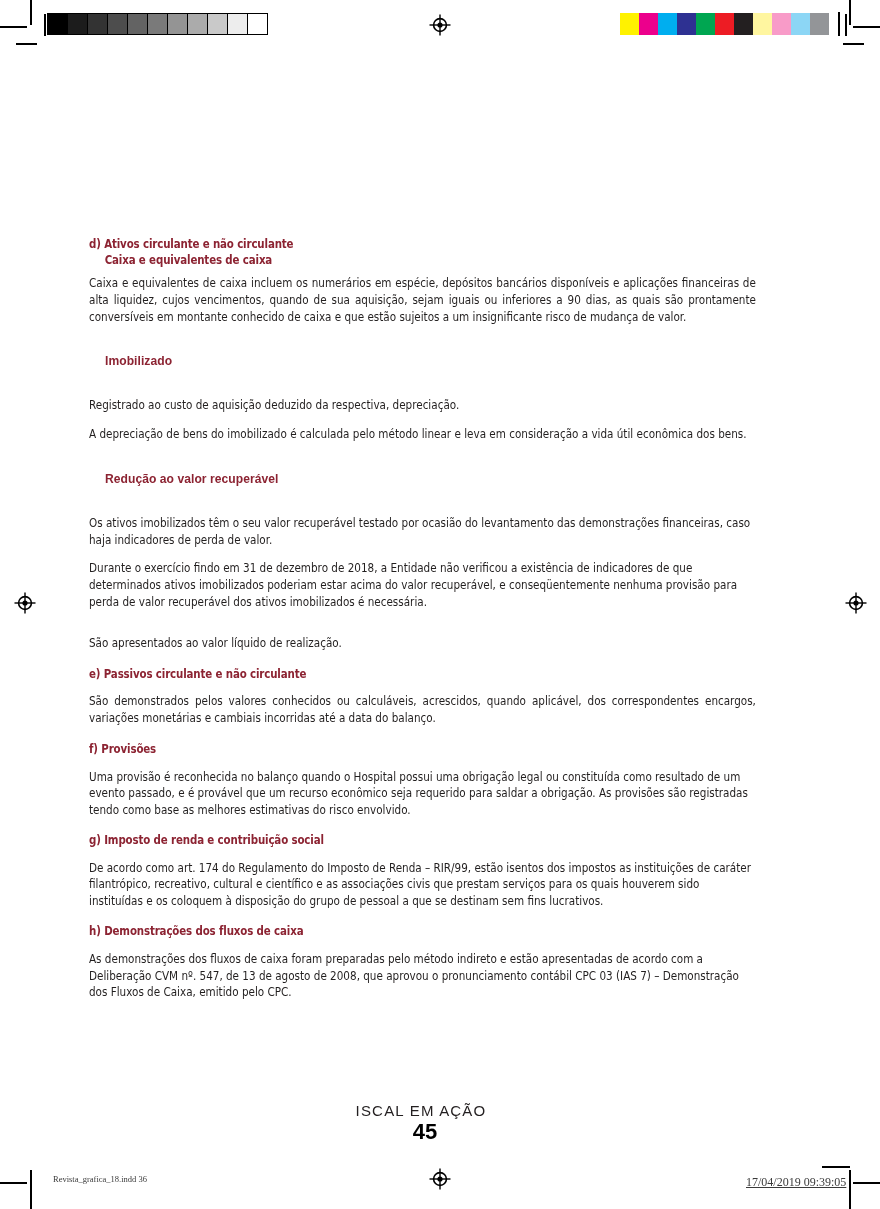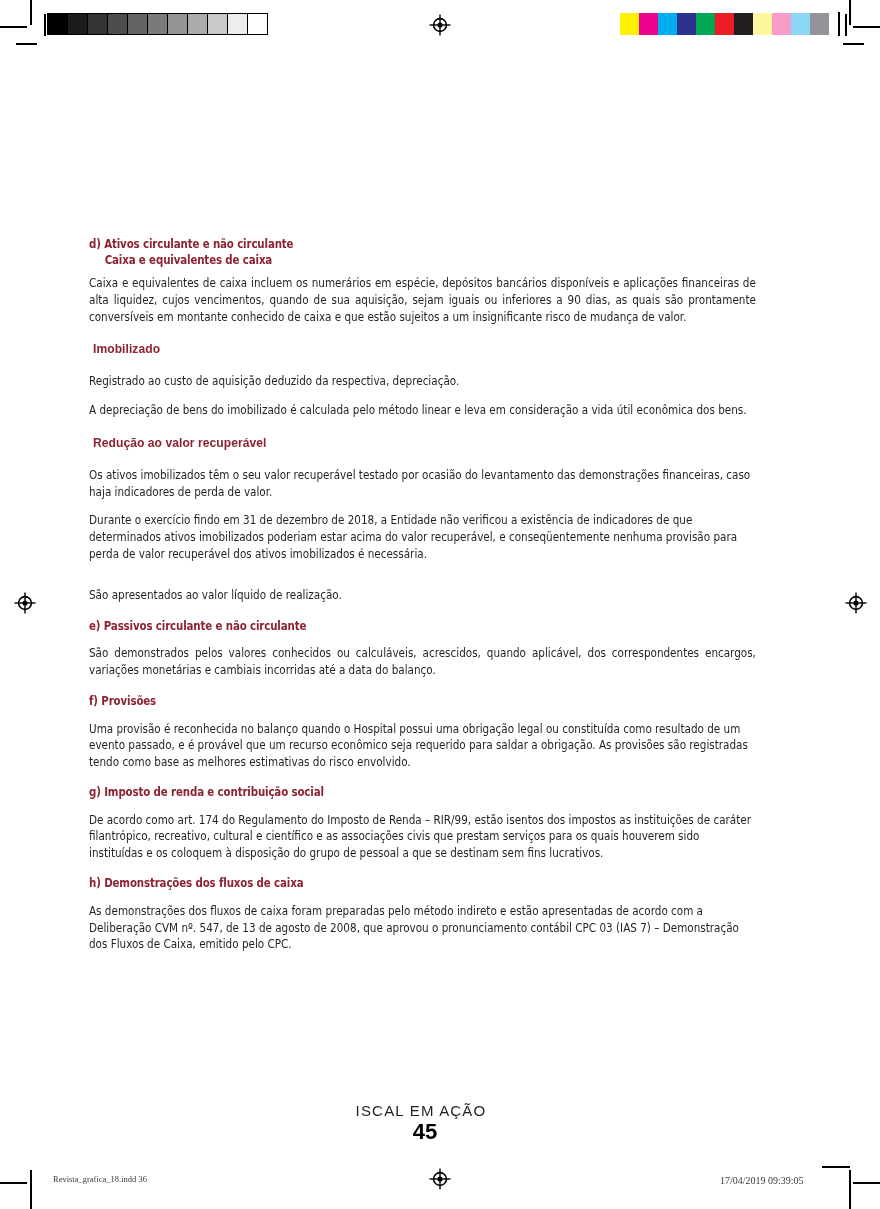--- a/index.html
+++ b/index.html
@@ -70,21 +70,21 @@
   .h-letter.indent { padding-left: 17px; }
 
   
   .h-sub {
     color: #8C2332;
     font-family: "Liberation Sans", sans-serif;
     font-size: 12.1px;
     font-weight: 700;
     line-height: 1.3;
     letter-spacing: 0.05px;
-    margin: 4px;
+    margin: 16px;
   }
 
   
   p.body {
     color: #221F1F;
     font-family: "Liberation Sans Narrow", "DejaVu Sans Condensed", "Liberation Sans", sans-serif;
     font-size: 12.2px;
     line-height: 1.385;
     margin: 0;
     transform: scaleX(0.95);
@@ -134,25 +134,26 @@
   .slug-left {
     position: absolute;
     left: 53px; top: 1174px;
     color: #3A3A3A;
     font-family: "Liberation Serif", serif;
     font-size: 8.5px;
     white-space: nowrap;
   }
   .slug-right {
     position: absolute;
-    left: 720px; top: 1175px;
+    left: 746px; top: 1175px;
     color: #3A3A3A;
     font-family: "Liberation Serif", serif;
-    font-size: 10px;
+    font-size: 12px;
     white-space: nowrap;
+    text-decoration: underline;
   }
 </style>
 </head>
 <body>
 
 <div class="crop-mark" style="left:30px; top:0; width:2px; height:25px;"></div>
 <div class="crop-mark" style="left:0; top:26px; width:27px; height:2px;"></div>
 <div class="crop-mark" style="left:16px; top:43px; width:21px; height:2px;"></div>
 <div class="crop-mark" style="left:44px; top:14px; width:2px; height:22px;"></div>
 

